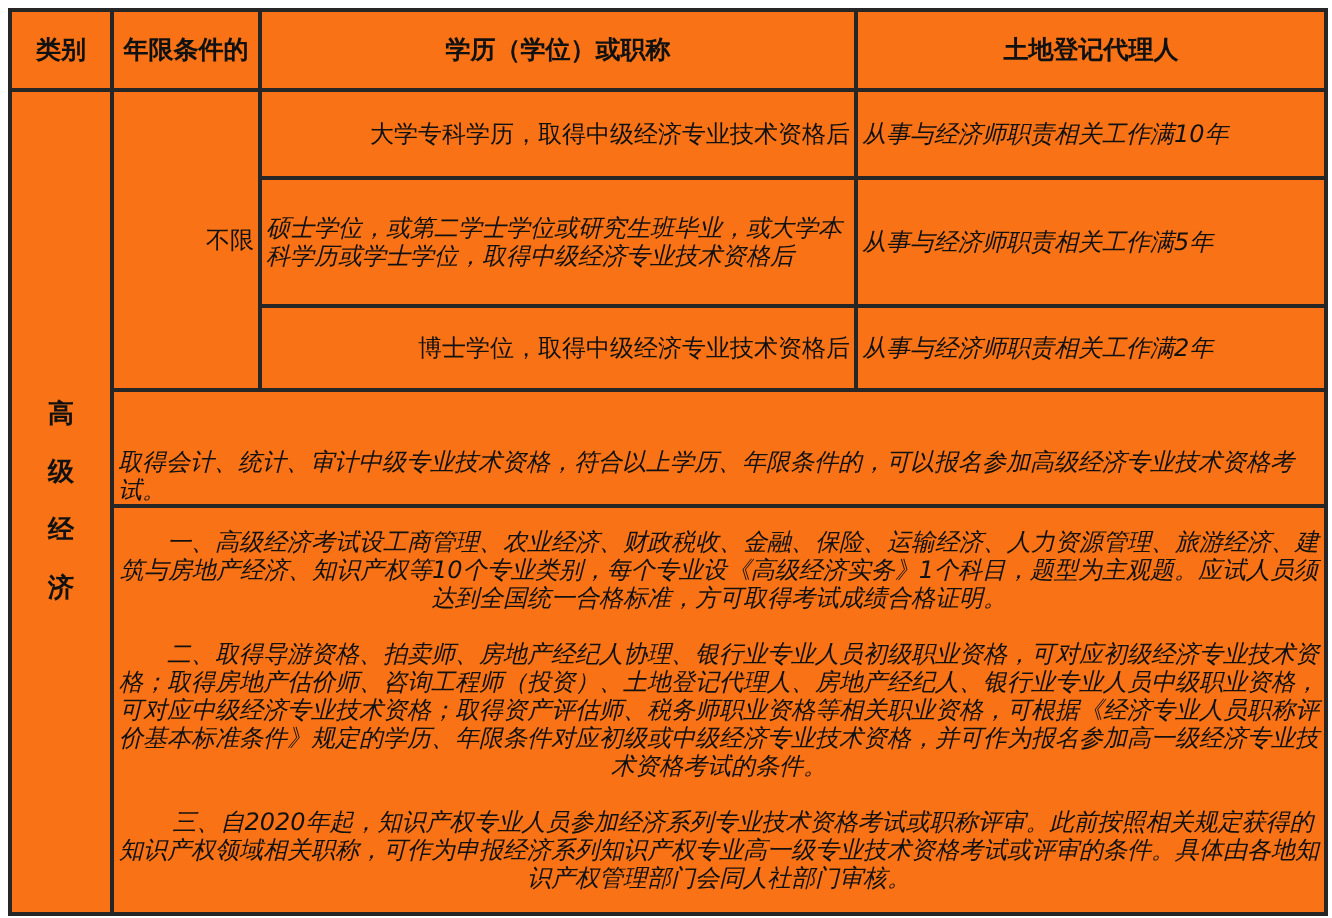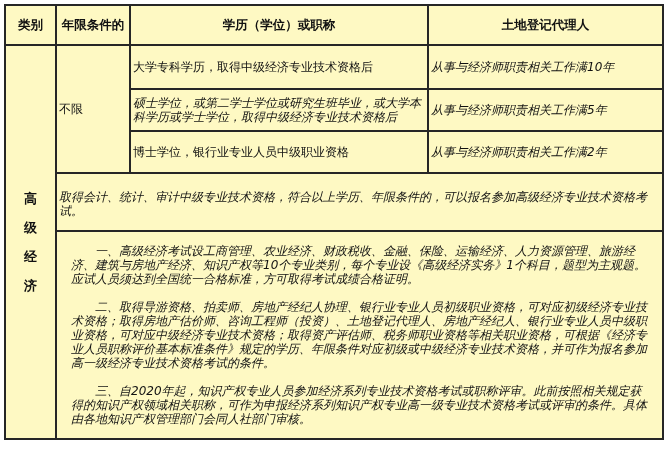--- a/index.html
+++ b/index.html
@@ -13,52 +13,53 @@
       position: relative;
       overflow: hidden;
       font-family: "DejaVu Sans", "Liberation Sans", sans-serif;
     }
     table.req {
       position: absolute;
       left: 4px;
       top: 4px;
       width: 658px;
       border-collapse: collapse;
-      background: #fef9c3;
+      background: #f97316;
       table-layout: fixed;
       color: #111;
       font-size: 12px;
       line-height: 14px;
     }
     table.req td, table.req th {
       border: 2px solid #262626;
       padding: 0 2px;
       vertical-align: middle;
     }
     th {
       font-weight: bold;
       font-size: 12.5px;
       text-align: center;
       height: 38px;
     }
-    .center { text-align: left; }
+    .center { text-align: right; }
     .left { text-align: left; font-style: italic; }
     .vert {
       text-align: center;
       font-weight: bold;
       font-size: 13px;
     }
     .vert span {
       display: block;
       line-height: 29px;
     }
     .para {
       text-indent: 2em;
-      margin: 12px;
+      margin: 0;
       padding: 0;
+      text-align: center;
     }
     .para + .para { margin-top: 14px; }
     .notes-cell { padding-top: 10px; padding-bottom: 24px; vertical-align: top; }
   </style>
 </head>
 <body>
 
 <table class="req">
   <colgroup>
     <col style="width:51px">
@@ -79,30 +80,30 @@
       <td rowspan="5" class="vert">
         <span>高</span>
         <span>级</span>
         <span>经</span>
         <span>济</span>
       </td>
       <td rowspan="3" class="center">不限</td>
       <td class="center">大学专科学历，取得中级经济专业技术资格后</td>
       <td class="left">从事与经济师职责相关工作满10年</td>
     </tr>
-    <tr style="height:42px">
+    <tr style="height:64px">
       <td class="left">硕士学位，或第二学士学位或研究生班毕业，或大学本科学历或学士学位，取得中级经济专业技术资格后</td>
       <td class="left">从事与经济师职责相关工作满5年</td>
     </tr>
     <tr style="height:42px">
-      <td class="center">博士学位，银行业专业人员中级职业资格</td>
+      <td class="center">博士学位，取得中级经济专业技术资格后</td>
       <td class="left">从事与经济师职责相关工作满2年</td>
     </tr>
     <tr style="height:58px">
-      <td colspan="3" class="left" style="vertical-align:top;padding-top:16px">取得会计、统计、审计中级专业技术资格，符合以上学历、年限条件的，可以报名参加高级经济专业技术资格考试。</td>
+      <td colspan="3" class="left" style="vertical-align:top;padding-top:28px">取得会计、统计、审计中级专业技术资格，符合以上学历、年限条件的，可以报名参加高级经济专业技术资格考试。</td>
     </tr>
     <tr style="height:204px">
       <td colspan="3" class="left notes-cell">
         <p class="para">一、高级经济考试设工商管理、农业经济、财政税收、金融、保险、运输经济、人力资源管理、旅游经济、建筑与房地产经济、知识产权等10个专业类别，每个专业设《高级经济实务》1个科目，题型为主观题。应试人员须达到全国统一合格标准，方可取得考试成绩合格证明。</p>
         <p class="para">二、取得导游资格、拍卖师、房地产经纪人协理、银行业专业人员初级职业资格，可对应初级经济专业技术资格；取得房地产估价师、咨询工程师（投资）、土地登记代理人、房地产经纪人、银行业专业人员中级职业资格，可对应中级经济专业技术资格；取得资产评估师、税务师职业资格等相关职业资格，可根据《经济专业人员职称评价基本标准条件》规定的学历、年限条件对应初级或中级经济专业技术资格，并可作为报名参加高一级经济专业技术资格考试的条件。</p>
         <p class="para">三、自2020年起，知识产权专业人员参加经济系列专业技术资格考试或职称评审。此前按照相关规定获得的知识产权领域相关职称，可作为申报经济系列知识产权专业高一级专业技术资格考试或评审的条件。具体由各地知识产权管理部门会同人社部门审核。</p>
       </td>
     </tr>
   </tbody>
 </table>

